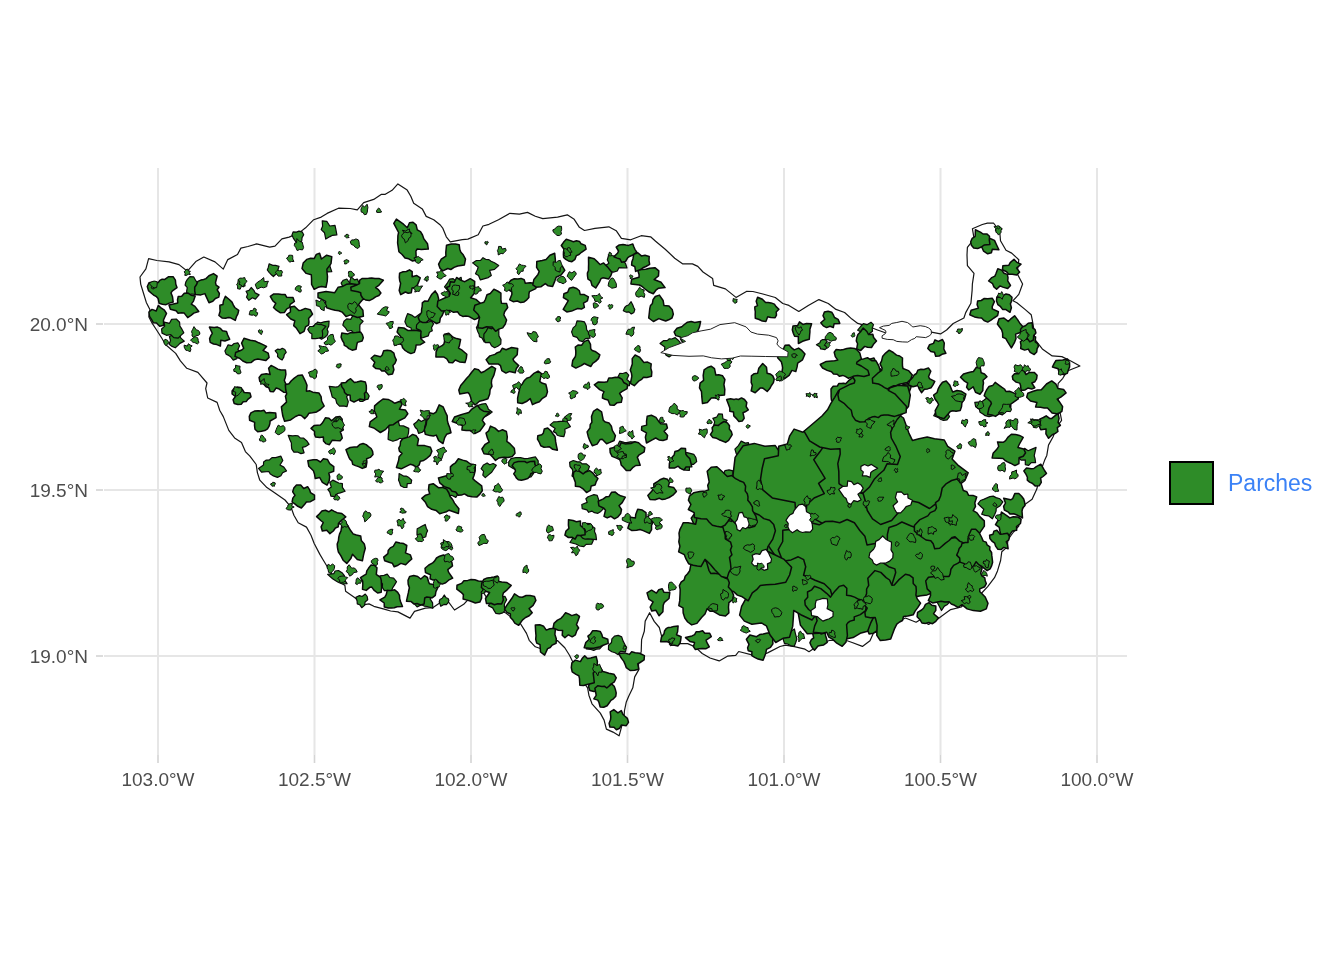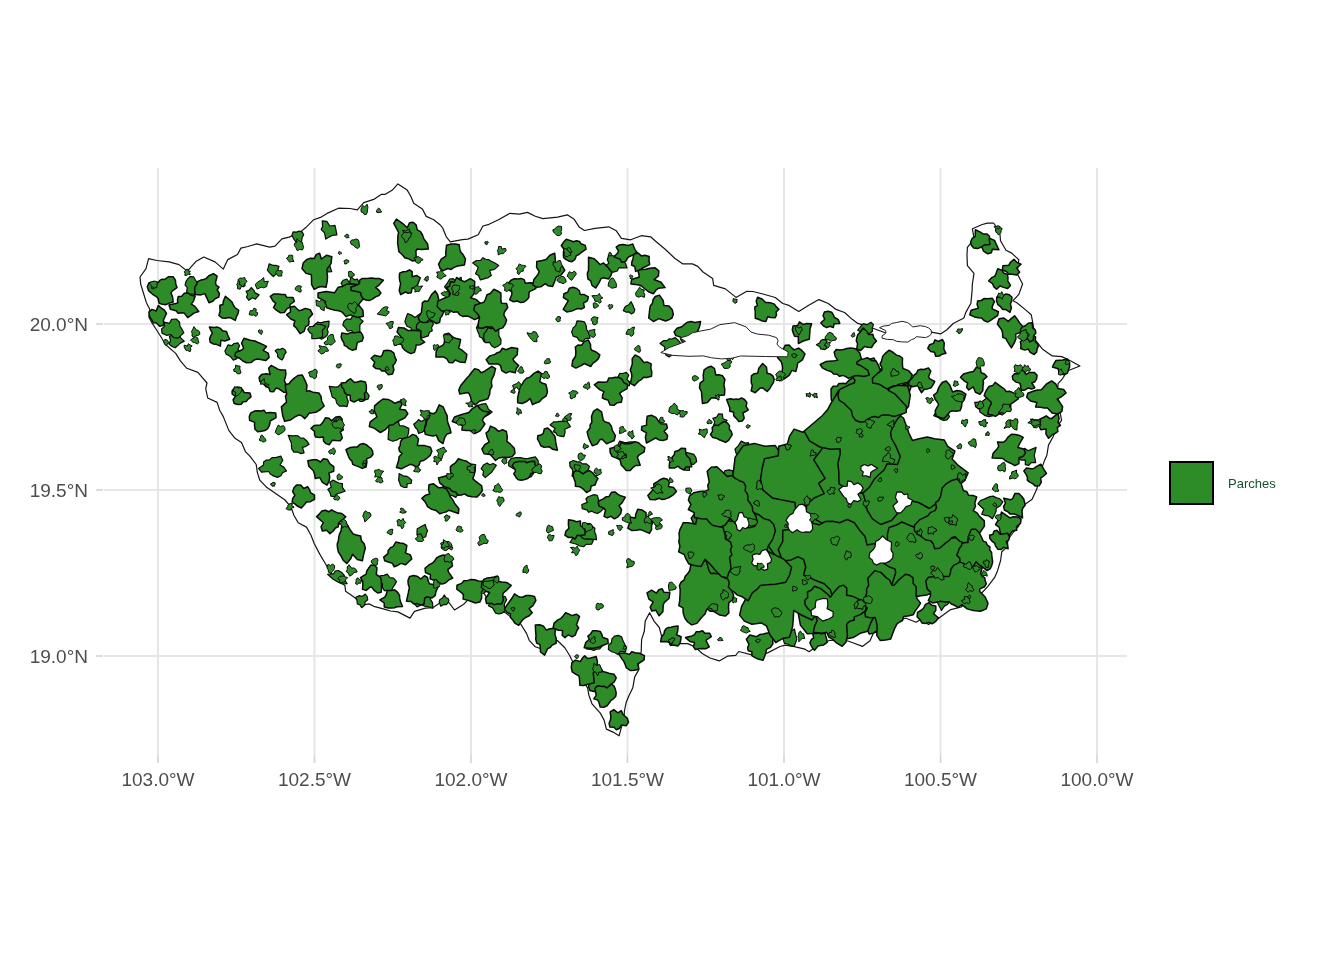--- a/index.html
+++ b/index.html
@@ -3,21 +3,21 @@
 <meta charset="utf-8">
 <style>
   html,body{margin:0;padding:0;background:#ffffff;}
   #figure{position:relative;width:1344px;height:960px;background:#ffffff;overflow:hidden;
           font-family:"Liberation Sans", sans-serif;}
   #map-svg{position:absolute;left:0;top:0;}
   #map-svg text{font-family:"Liberation Sans", sans-serif;}
   .x-tick-label, .y-tick-label{font-size:19px;}
   #legend{position:absolute;display:flex;align-items:center;}
   #legend-swatch{box-sizing:border-box;}
-  #legend-label{margin-left:14px;font-size:13px;color:#14532d;line-height:1;}
+  #legend-label{margin-left:14px;font-size:23px;color:#3b82f6;line-height:1;}
 </style>
 </head>
 <body>
 
 <div id="figure">
   <svg id="map-svg" width="1344" height="960">
       <g>
         <line x1="158" y1="168" x2="158" y2="755" stroke="#e6e6e6" stroke-width="2"></line>
         <line x1="314.5" y1="168" x2="314.5" y2="755" stroke="#e6e6e6" stroke-width="2"></line>
         <line x1="471" y1="168" x2="471" y2="755" stroke="#e6e6e6" stroke-width="2"></line>

